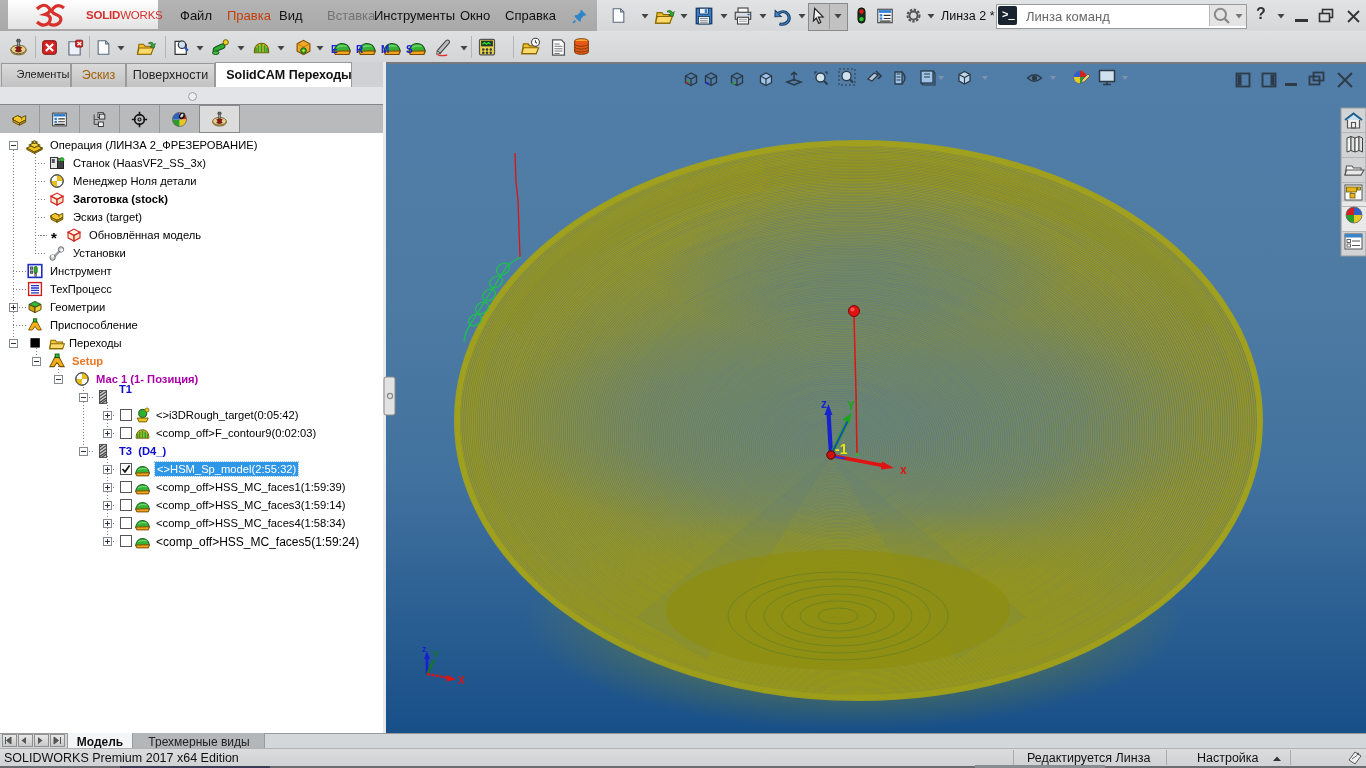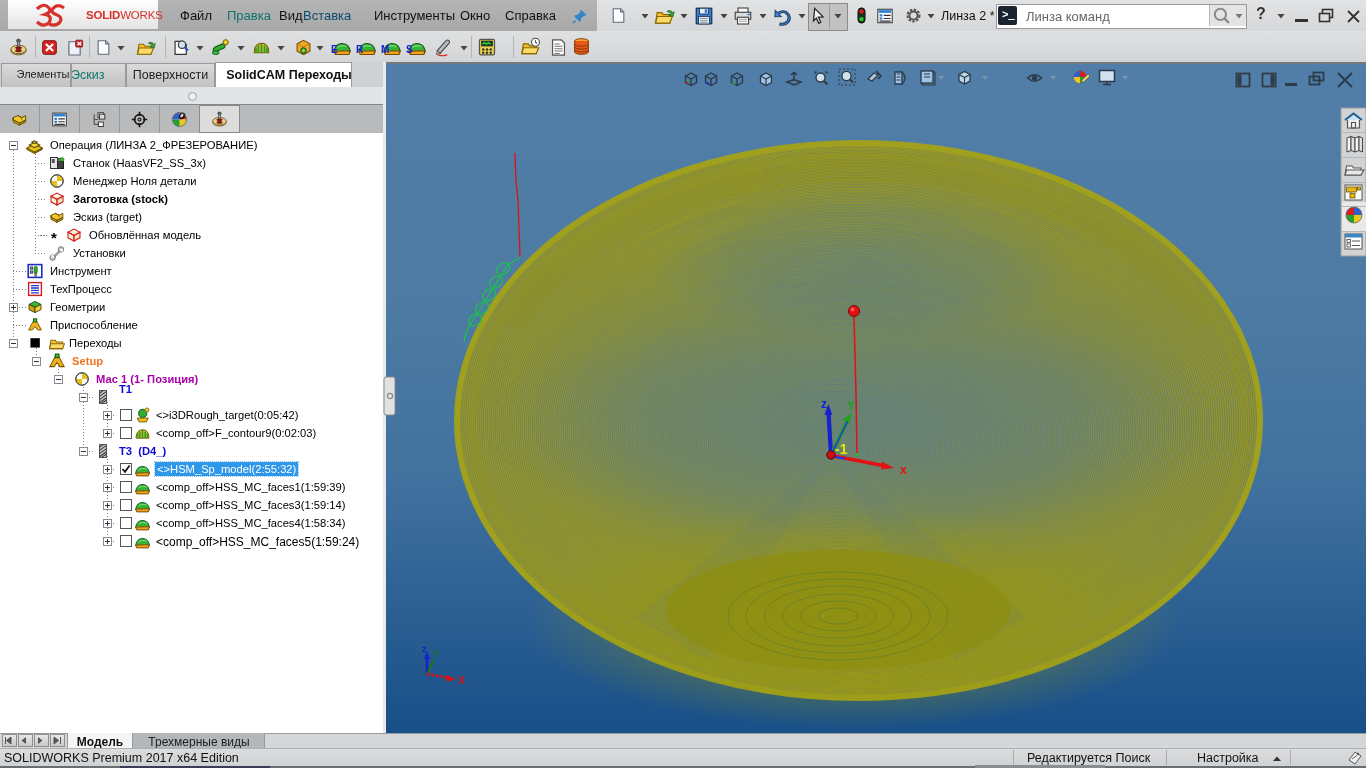--- a/index.html
+++ b/index.html
@@ -235,23 +235,23 @@
 
 <div class="abs" style="left:0;top:0;width:1366px;height:31px;background:linear-gradient(#b4b4b4,#a8a8a8)"></div>
 <div class="abs" style="left:597px;top:0;width:769px;height:31px;background:linear-gradient(#e2e3e4,#d6d7d8)"></div>
 <div class="abs" style="left:8px;top:0;width:150px;height:29px;background:linear-gradient(#ffffff,#e3e3e3)"></div>
 <svg class="ic" width="50" height="28" style="left:34px;top:1px" viewBox="0 0 50 28">
 <path d="M3 8 Q10 1 15 7 Q18 11 11 13.5 Q19 15 15 21.5 Q10 27 3 21" fill="none" stroke="#d8302a" stroke-width="3.2"></path>
 <path d="M30 7 Q24 2 19 7.5 Q16 11 22 13.5 Q29 16 26 21 Q22 26 15 23" fill="none" stroke="#d8302a" stroke-width="3.2"></path>
 </svg>
 <div class="txt" style="left:86px;top:9px;font-size:11.5px;font-weight:bold;color:#d8302a;letter-spacing:-0.2px">SOLID<span style="font-weight:normal">WORKS</span></div>
 <div class="txt" style="left:180px;top:8px;font-size:13px;color:#111">Файл</div>
-<div class="txt" style="left:227px;top:8px;font-size:13px;color:#0f766e">Правка</div>
+<div class="txt" style="left:227px;top:8px;font-size:13px;color:#c2410c">Правка</div>
 <div class="txt" style="left:279px;top:8px;font-size:13px;color:#111">Вид</div>
-<div class="txt" style="left:303px;top:8px;font-size:13px;color:#0c4a6e">Вставка</div>
+<div class="txt" style="left:327px;top:8px;font-size:13px;color:#737373">Вставка</div>
 <div class="txt" style="left:374px;top:8px;font-size:13px;color:#111">Инструменты</div>
 <div class="txt" style="left:460px;top:8px;font-size:13px;color:#111">Окно</div>
 <div class="txt" style="left:505px;top:8px;font-size:13px;color:#111">Справка</div>
 <svg class="ic" width="16" height="16" style="left:572px;top:8px" viewBox="0 0 16 16">
 <path d="M9 1.6 L14.4 7 L12.8 7.8 L12 7.6 L9 10.6 L8.8 13.4 L7 13.2 L2.8 9 L2.6 7.2 L5.4 7 L8.4 4 L8.2 3.2 Z" fill="#2e86c8"></path>
 <path d="M3.4 12.6 L1 15" stroke="#2e86c8" stroke-width="1.6"></path>
 </svg>
 <svg class="ic" width="17" height="17" style="left:610px;top:7px">
       <use href="#tb-page"></use>
     </svg>
@@ -406,21 +406,21 @@
 <svg class="ic" width="19" height="19" style="left:549px;top:38px">
       <use href="#camdoc"></use>
     </svg>
 <svg class="ic" width="19" height="19" style="left:572px;top:37px">
       <use href="#camstack"></use>
     </svg>
 <div class="abs" style="left:0;top:62px;width:386px;height:25px;background:#cfd1d4"></div>
 <div class="abs" style="left:1px;top:63px;width:70px;height:24px;background:linear-gradient(#dadada,#c2c2c2);border:1px solid #9a9a9a;border-bottom:none;box-sizing:border-box"></div>
 <div class="txt" style="left:1px;top:68px;width:84px;text-align:center;font-size:11px;color:#222">Элементы</div>
 <div class="abs" style="left:71px;top:63px;width:55px;height:24px;background:linear-gradient(#dadada,#c2c2c2);border:1px solid #9a9a9a;border-bottom:none;box-sizing:border-box"></div>
-<div class="txt" style="left:71px;top:68px;width:55px;text-align:left;font-size:12.5px;color:#0f766e">Эскиз</div>
+<div class="txt" style="left:71px;top:68px;width:55px;text-align:center;font-size:12.5px;color:#a16207">Эскиз</div>
 <div class="abs" style="left:126px;top:63px;width:89px;height:24px;background:linear-gradient(#dadada,#c2c2c2);border:1px solid #9a9a9a;border-bottom:none;box-sizing:border-box"></div>
 <div class="txt" style="left:126px;top:68px;width:89px;text-align:center;font-size:12.5px;color:#222">Поверхности</div>
 <div class="abs" style="left:215px;top:62px;width:137px;height:25px;background:#fff;border:1px solid #9a9a9a;border-bottom:none;box-sizing:border-box"></div>
 <div class="txt" style="left:215px;top:68px;width:148px;text-align:center;font-size:12.5px;font-weight:bold;color:#111">SolidCAM Переходы</div>
 <div class="abs" style="left:0;top:87px;width:386px;height:17px;background:#e2e4e7;border-bottom:1px solid #83878c"></div>
 <div class="abs" style="left:188px;top:92px;width:7px;height:7px;border:1px solid #9aa0a8;border-radius:50%;background:#eceef0"></div>
 <div class="abs" style="left:0;top:105px;width:386px;height:28px;background:#b9babc"></div>
 <div class="abs" style="left:39px;top:105px;width:0;height:28px;border-left:1px solid #98999b"></div>
 <div class="abs" style="left:79px;top:105px;width:0;height:28px;border-left:1px solid #98999b"></div>
 <div class="abs" style="left:119px;top:105px;width:0;height:28px;border-left:1px solid #98999b"></div>
@@ -1014,21 +1014,21 @@
       <path d="M26 3 L21.5 6.5 L26 10 Z" fill="#555"></path>
       <path d="M38 3 L42.5 6.5 L38 10 Z" fill="#555"></path>
       <path d="M54 3 L58.5 6.5 L54 10 Z M60.5 3 V10" fill="#555" stroke="#555" stroke-width="1"></path>
     </svg>
 <div class="abs" style="left:67px;top:733px;width:66px;height:15px;background:#f4f5f6;border-left:1px solid #9a9a9a;border-right:1px solid #9a9a9a;box-sizing:border-box"></div>
 <div class="txt" style="left:67px;top:735px;width:66px;text-align:center;font-size:12px;font-weight:bold;color:#111">Модель</div>
 <div class="abs" style="left:133px;top:733px;width:132px;height:15px;background:#b4b7ba;border-right:1px solid #9a9a9a;box-sizing:border-box"></div>
 <div class="txt" style="left:133px;top:735px;width:132px;text-align:center;font-size:12px;color:#222">Трехмерные виды</div>
 <div class="abs" style="left:0;top:748px;width:1366px;height:18px;background:linear-gradient(#dadcde,#cfd1d3);border-top:1px solid #b0b0b0"></div>
 <div class="txt" style="left:4px;top:751px;font-size:12.5px;color:#111">SOLIDWORKS Premium 2017 x64 Edition</div>
-<div class="txt" style="left:1027px;top:751px;font-size:12.5px;color:#111">Редактируется Поиск</div>
+<div class="txt" style="left:1027px;top:751px;font-size:12.5px;color:#111">Редактируется Линза</div>
 <div class="txt" style="left:1197px;top:751px;font-size:12.5px;color:#111">Настройка</div>
 <svg class="ic" width="10" height="8" style="left:1272px;top:755px">
       <path d="M1 6 L5 1.5 L9 6 Z" fill="#333"></path>
     </svg>
 <svg class="ic" width="16" height="15" style="left:1347px;top:750px" viewBox="0 0 16 15">
 <path d="M2 10 L8 2 L14 6 L8 14 Z" fill="#f0f0f0" stroke="#555" stroke-width="1"></path>
 <path d="M5 9 L10 5.5" stroke="#555" stroke-width="0.9"></path>
       <circle cx="11" cy="4" r="1.2" fill="#555"></circle>
 </svg>
 <div class="abs" style="left:1013px;top:750px;width:0;height:15px;border-left:1px solid #aaa"></div>

